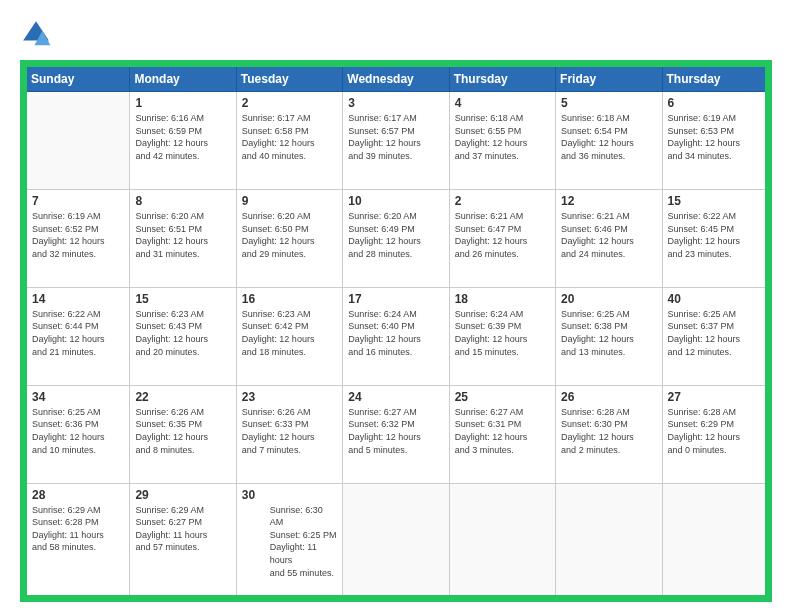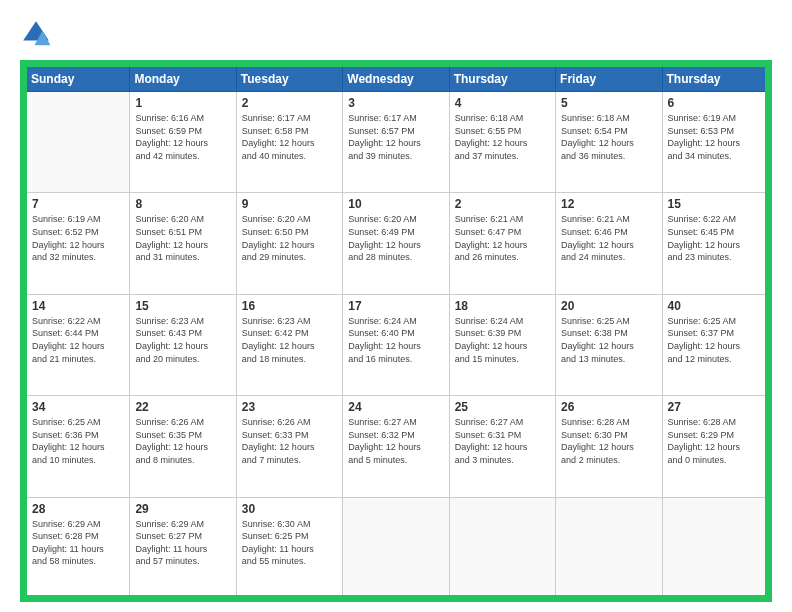--- a/index.html
+++ b/index.html
@@ -333,21 +333,21 @@
           </td>
           <td>
             <div class="day-num">29</div>
             <div class="day-info" style="white-space: pre-line;">Sunrise: 6:29 AM
 Sunset: 6:27 PM
 Daylight: 11 hours
 and 57 minutes.</div>
           </td>
           <td>
             <div class="day-num">30</div>
-            <div class="day-info" style="white-space: pre-line;">Sunrise: 6:30 AM
+            <div class="day-info" style="white-space: pre-line; margin-left: 28px;">Sunrise: 6:30 AM
 Sunset: 6:25 PM
 Daylight: 11 hours
 and 55 minutes.</div>
           </td>
           <td class="empty"></td>
           <td class="empty"></td>
           <td class="empty"></td>
           <td class="empty"></td>
         </tr>
       </tbody>

